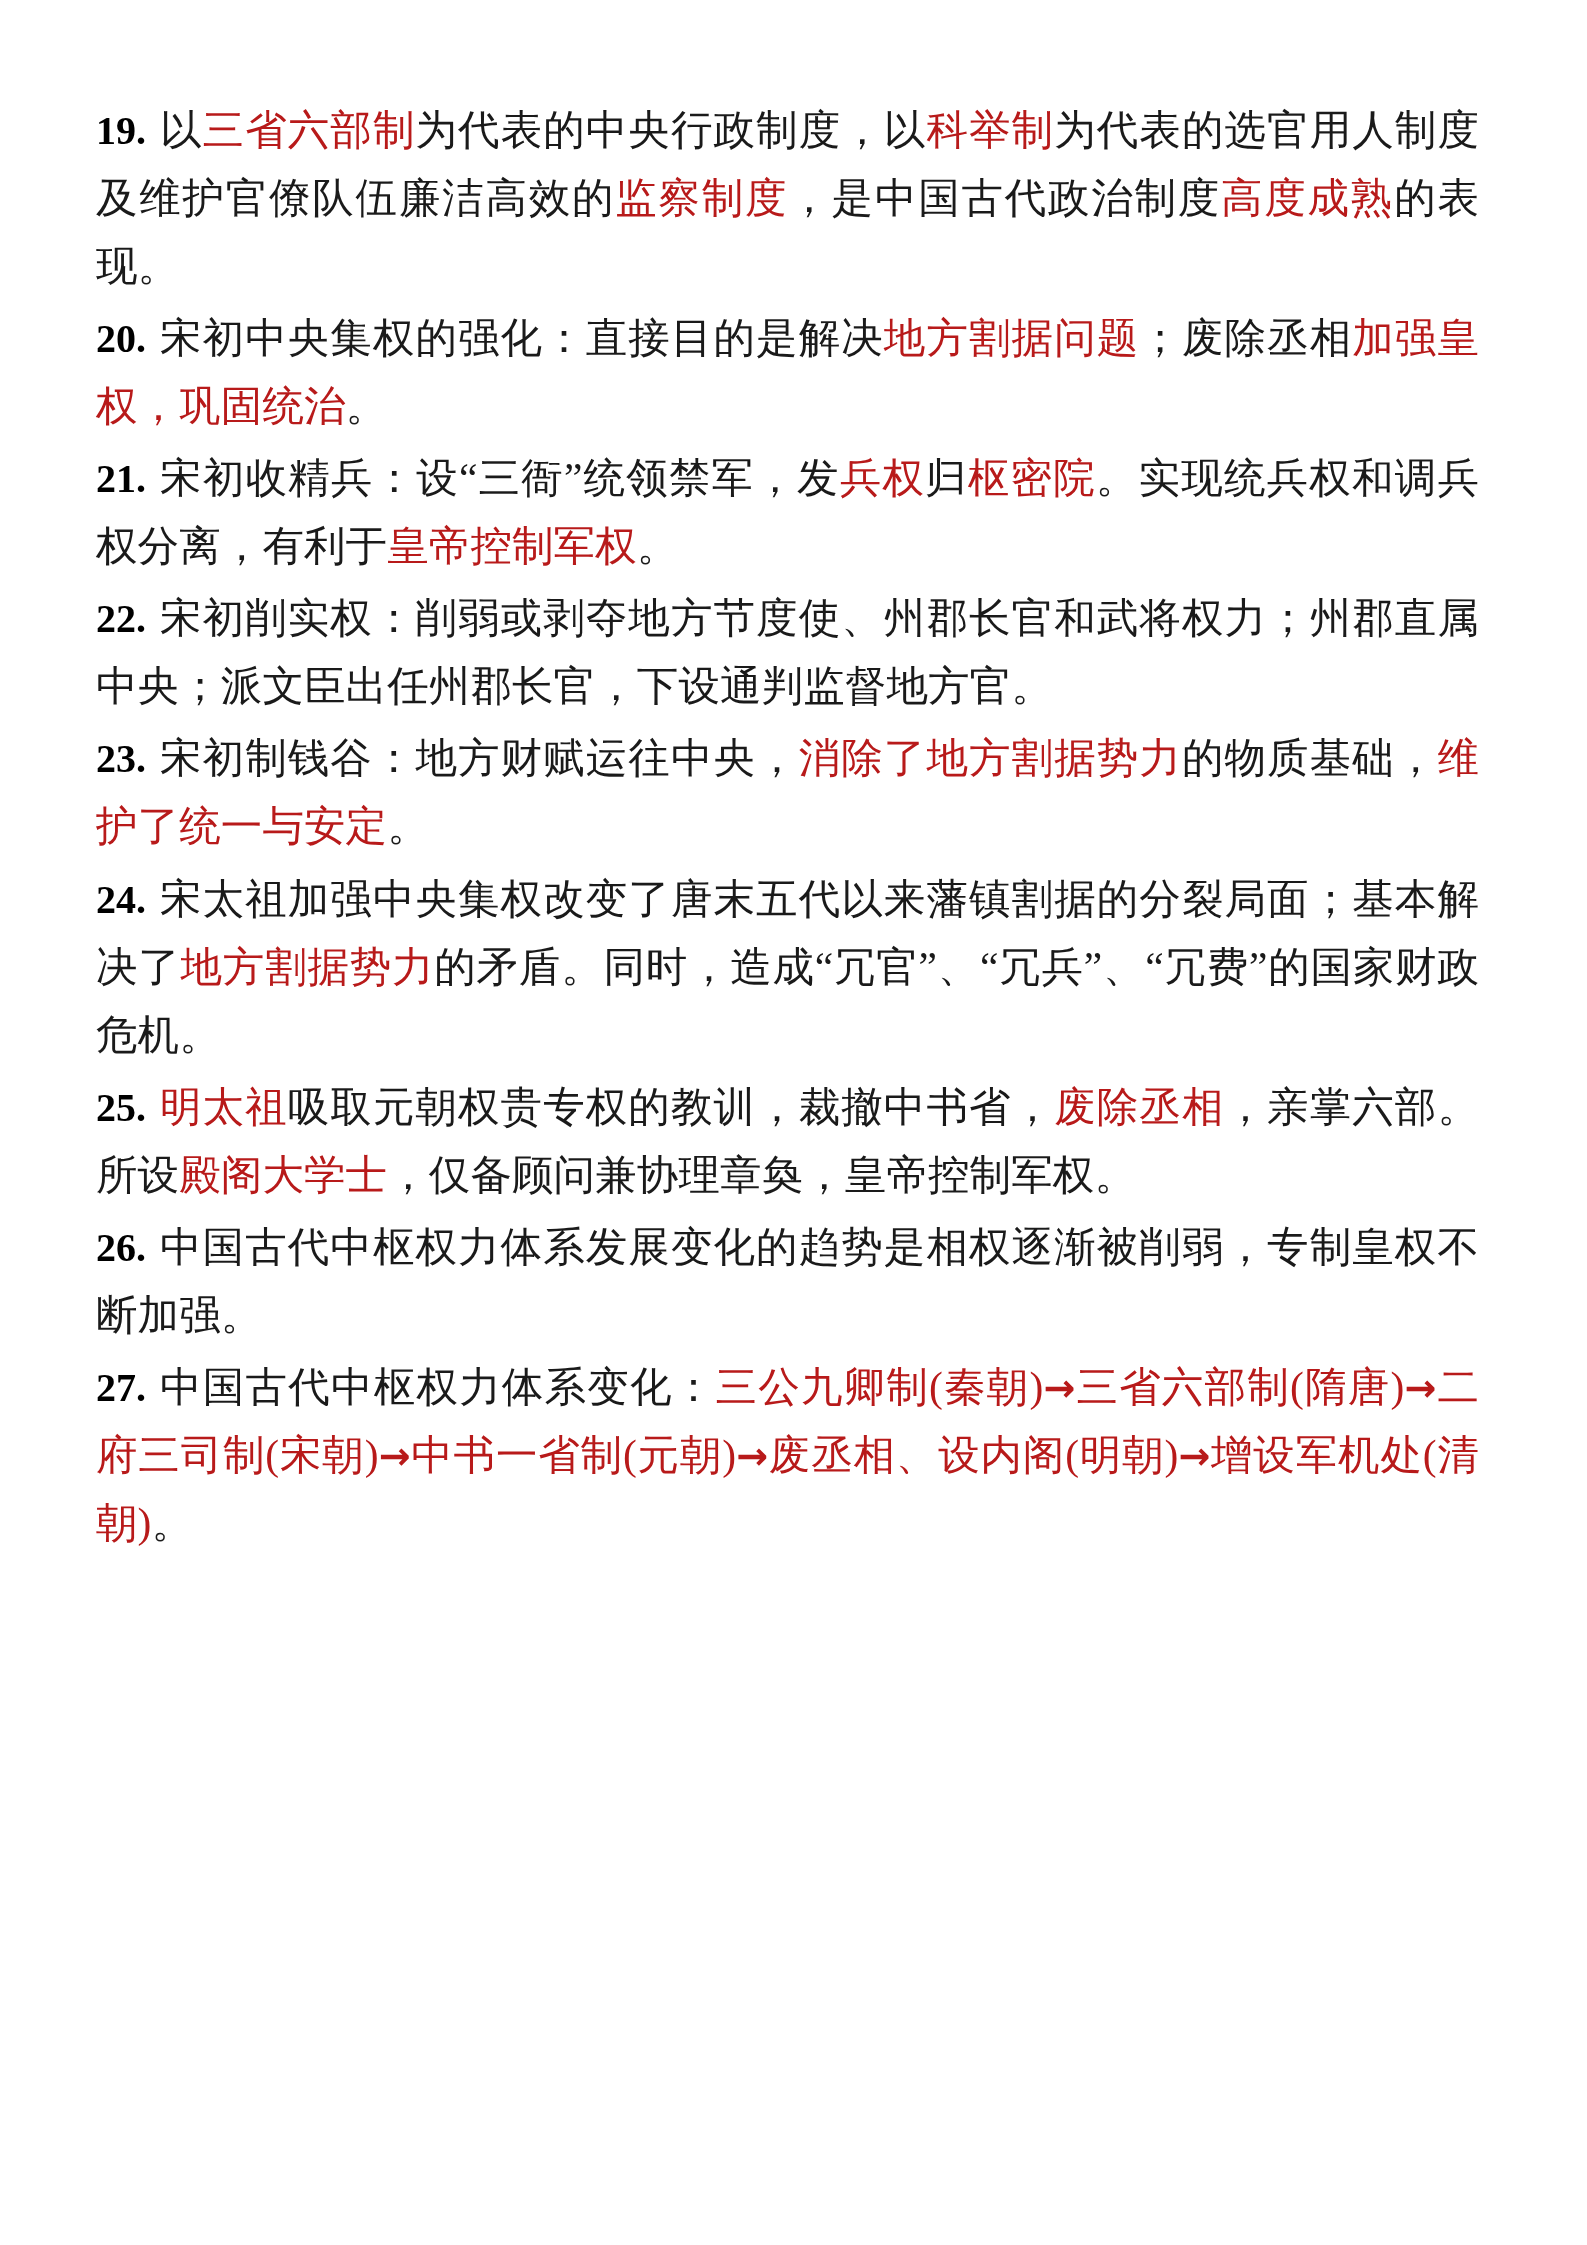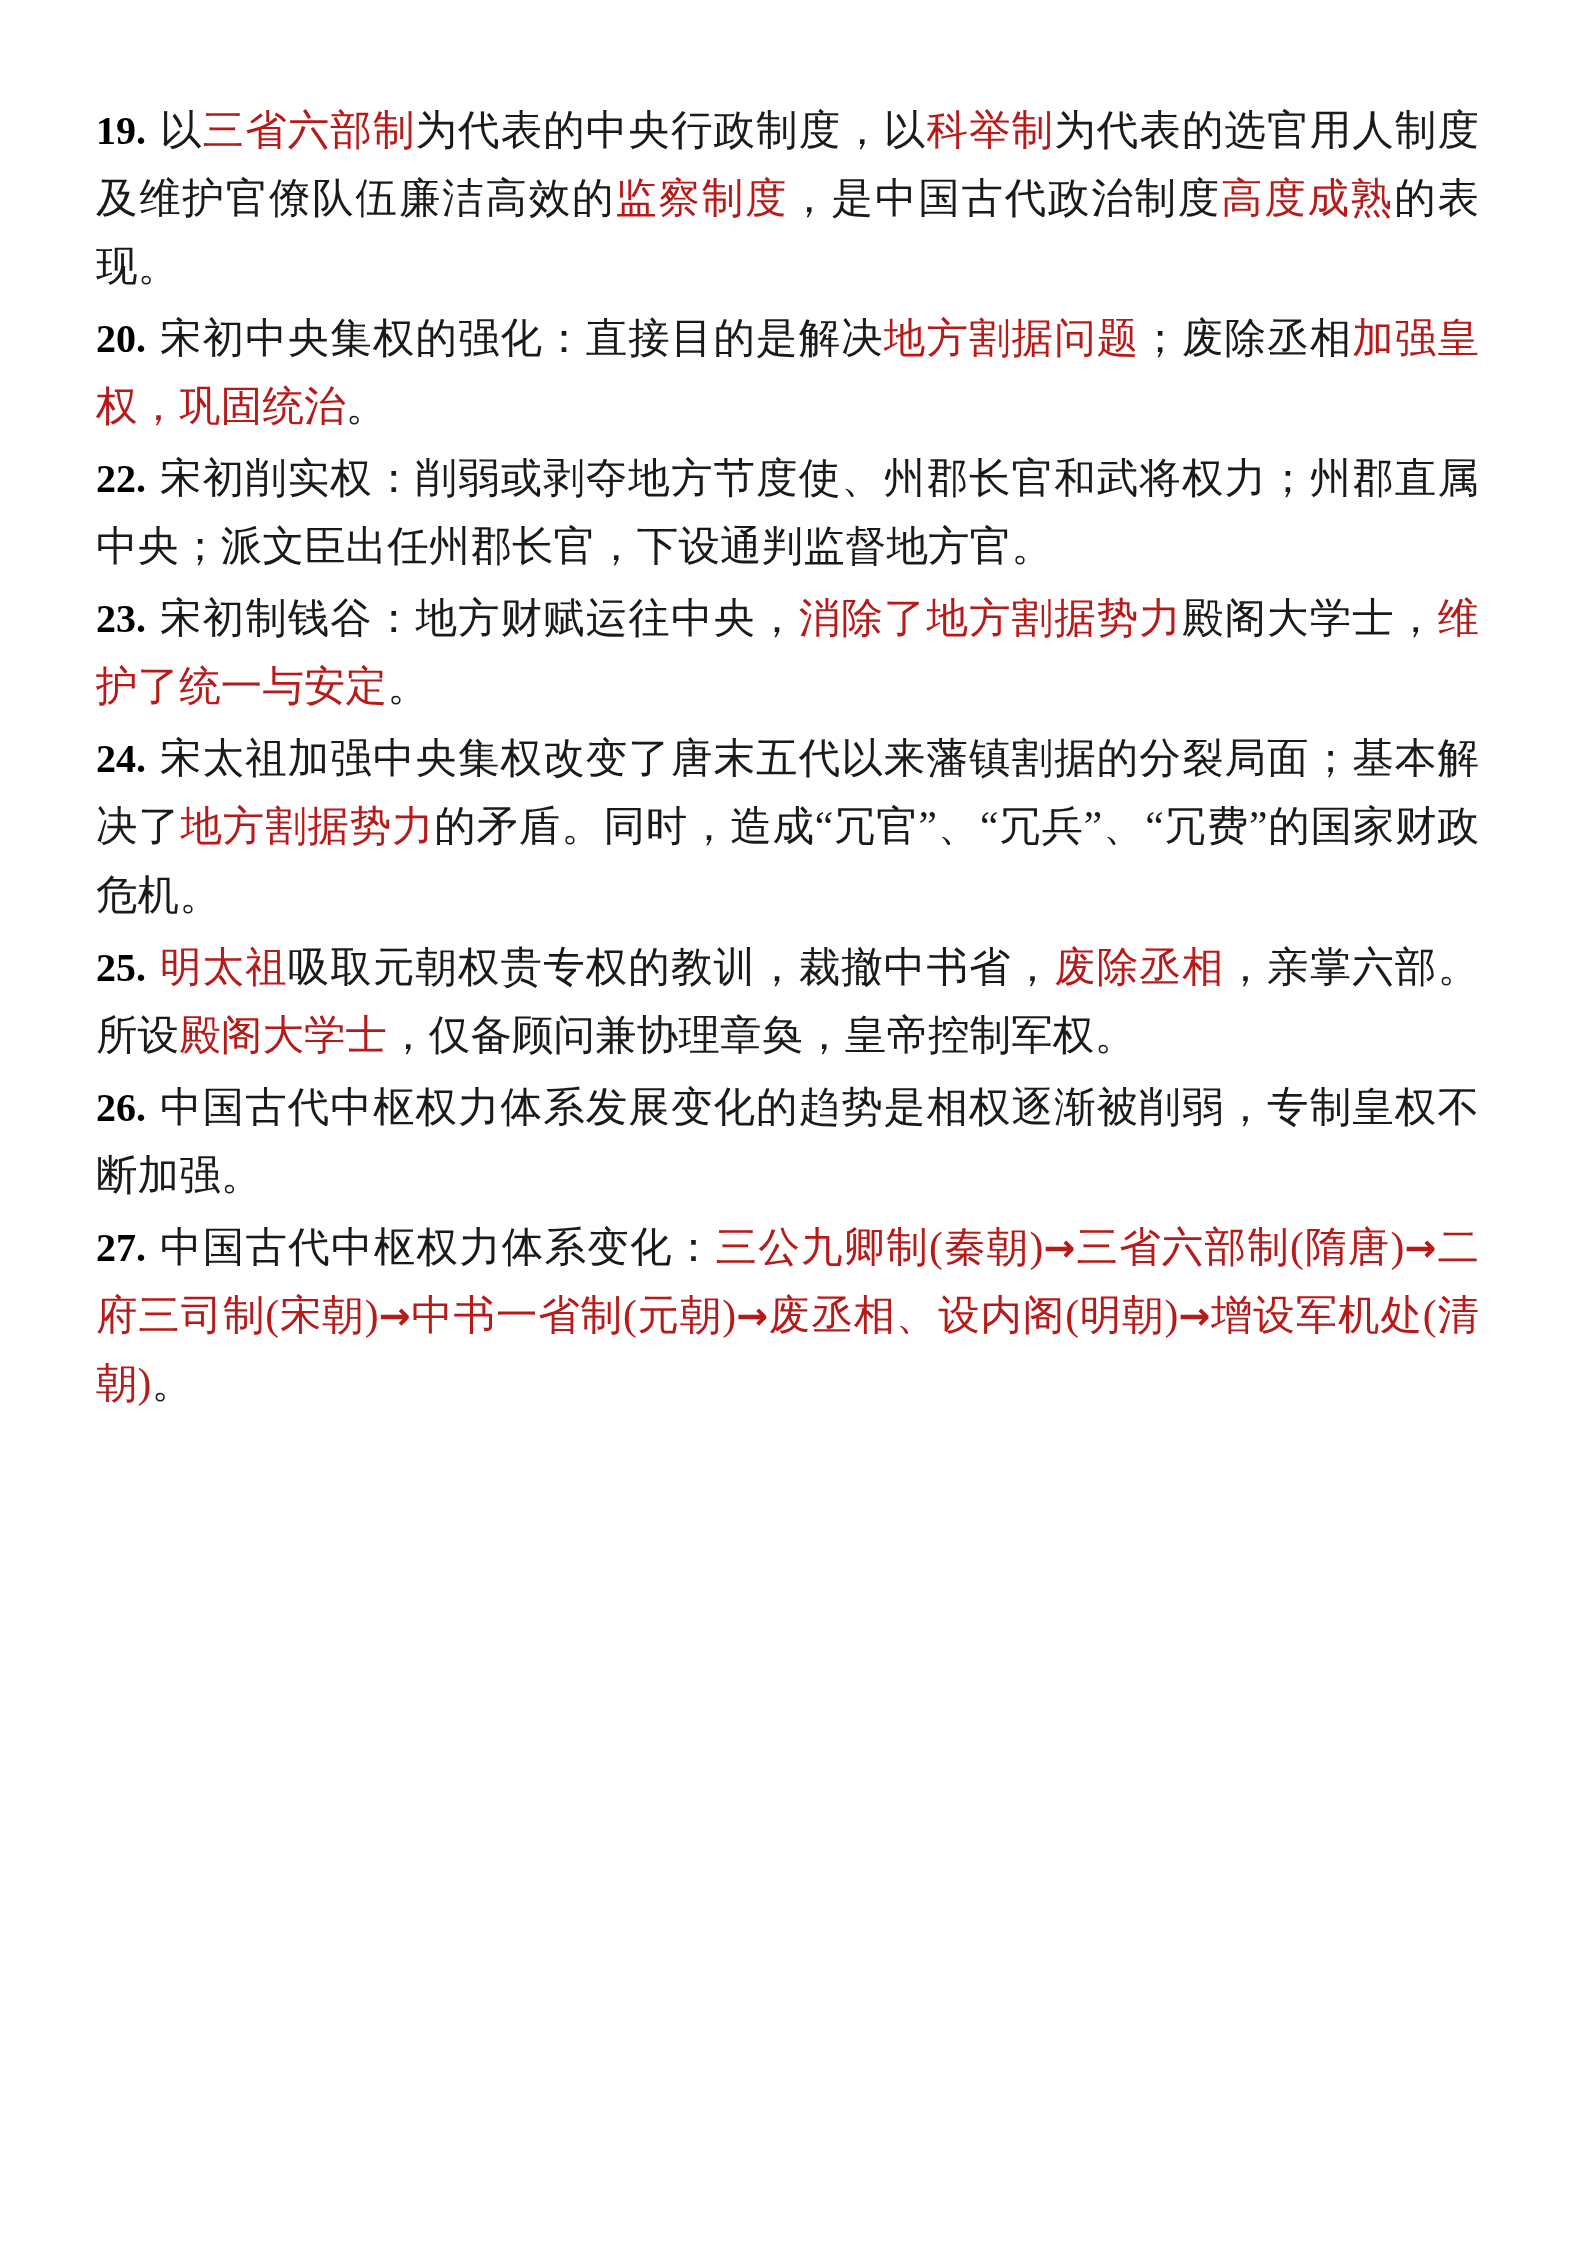--- a/index.html
+++ b/index.html
@@ -58,20 +58,21 @@
     letter-spacing: 0;
   }
 </style>
 </head>
 <body>
 
 <div class="page">
   <div class="doc-body" id="notes-list">
       <p class="item"><span class="num">19.</span><span class="txt">以</span><span class="hl">三省六部制</span><span class="txt">为代表的中央行政制度，以</span><span class="hl">科举制</span><span class="txt">为代表的选官用人制度及维护官僚队伍廉洁高效的</span><span class="hl">监察制度</span><span class="txt">，是中国古代政治制度</span><span class="hl">高度成熟</span><span class="txt">的表现。</span></p>
       <p class="item"><span class="num">20.</span><span class="txt">宋初中央集权的强化：直接目的是解决</span><span class="hl">地方割据问题</span><span class="txt">；废除丞相</span><span class="hl">加强皇权，巩固统治</span><span class="txt">。</span></p>
+      <p class="item"><span class="num">21.</span><span class="txt">宋初收精兵：设“三衙”统领禁军，发</span><span class="hl">兵权</span><span class="txt">归</span><span class="hl">枢密院</span><span class="txt">。实现统兵权和调兵权分离，有利于</span><span class="hl">皇帝控制军权</span><span class="txt">。</span></p>
       <p class="item"><span class="num">22.</span><span class="txt">宋初削实权：削弱或剥夺地方节度使、州郡长官和武将权力；州郡直属中央；派文臣出任州郡长官，下设通判监督地方官。</span></p>
-      <p class="item"><span class="num">23.</span><span class="txt">宋初制钱谷：地方财赋运往中央，</span><span class="hl">消除</span><span class="hl">了</span><span class="hl">地方割据势力</span><span class="txt">殿阁大学士，</span><span class="hl">维护了统一与安定</span><span class="txt">。</span></p>
+      <p class="item"><span class="num">23.</span><span class="txt">宋初制钱谷：地方财赋运往中央，</span><span class="hl">消除</span><span class="hl">了</span><span class="hl">地方割据势力</span><span class="txt">的物质基础，</span><span class="hl">维护了统一与安定</span><span class="txt">。</span></p>
       <p class="item"><span class="num">24.</span><span class="txt">宋太祖加强中央集权改变了唐末五代以来藩镇割据的分裂局面；基本解决了</span><span class="hl">地方割据势力</span><span class="txt">的矛盾。同时，造成“冗官”、“冗兵”、“冗费”的国家财政危机。</span></p>
       <p class="item"><span class="num">25.</span><span class="hl">明太祖</span><span class="txt">吸取元朝权贵专权的教训，裁撤中书省，</span><span class="hl">废除丞相</span><span class="txt">，亲掌六部。所设</span><span class="hl">殿阁大学士</span><span class="txt">，仅备顾问兼协理章奐，皇帝控制军权。</span></p>
       <p class="item"><span class="num">26.</span><span class="txt">中国古代中枢权力体系发展变化的趋势是相权逐渐被削弱，专制皇权不断加强。</span></p>
       <p class="item"><span class="num">27.</span><span class="txt">中国古代中枢权力体系变化：</span><span class="hl">三公九卿制(秦朝)</span><span class="arrow">→</span><span class="hl">三省六部制(隋唐)</span><span class="arrow">→</span><span class="hl">二府三司制(宋朝)</span><span class="arrow">→</span><span class="hl">中书一省制(元朝)</span><span class="arrow">→</span><span class="hl">废丞相、设内阁(明朝)</span><span class="arrow">→</span><span class="hl">增设军机处(清朝)</span><span class="txt">。</span></p>
     </div>
 </div>
 
 </body></html>

